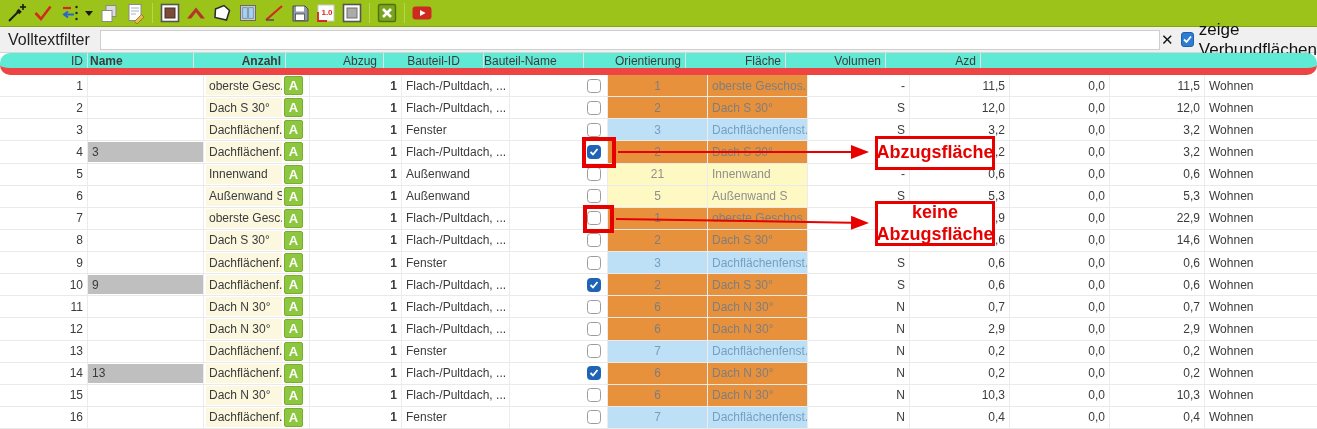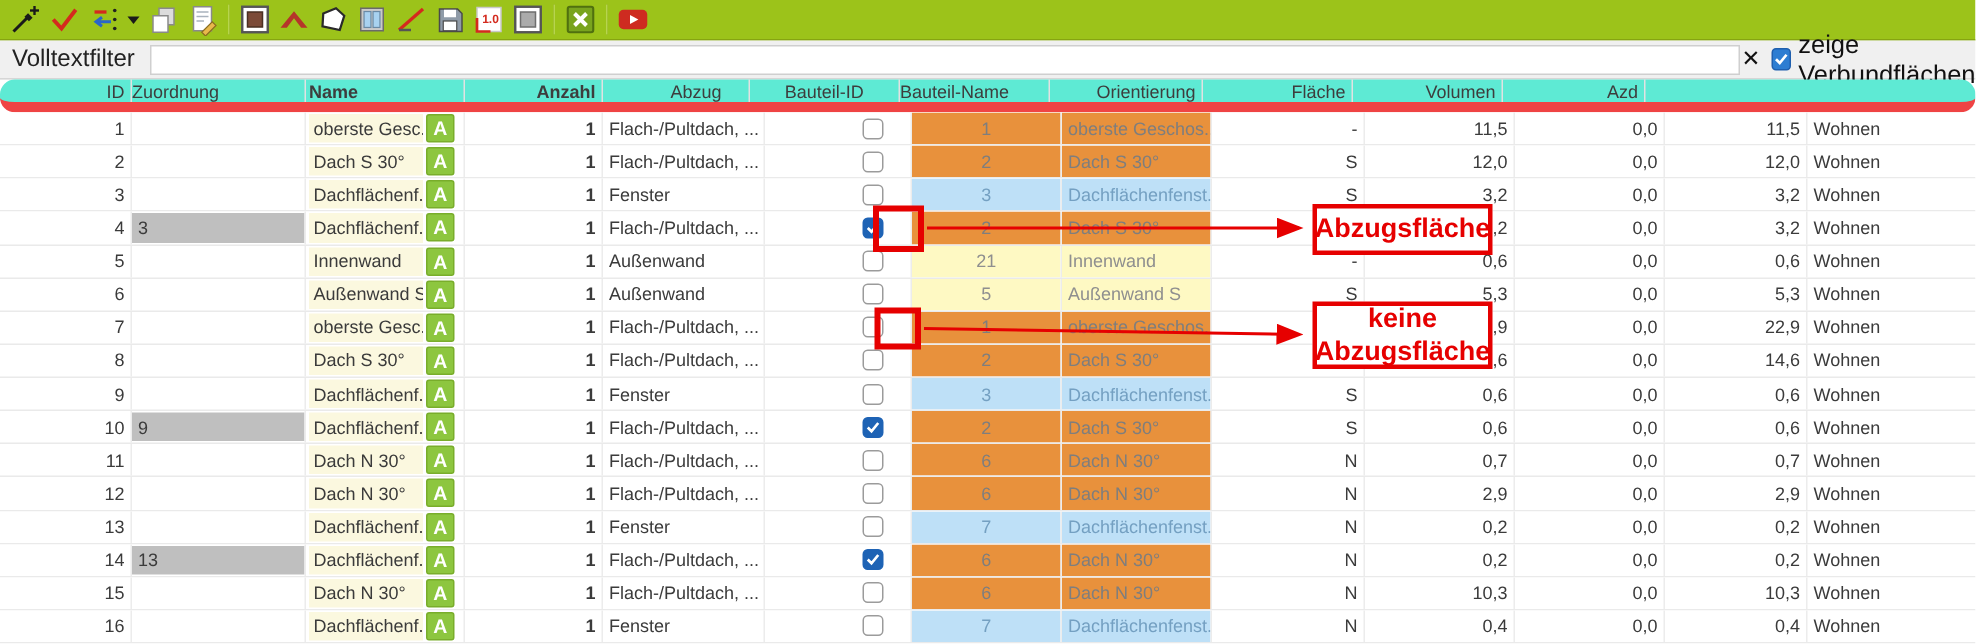--- a/index.html
+++ b/index.html
@@ -26,21 +26,21 @@
   .gc { font-size:12px; padding:0 4px; overflow:hidden; white-space:nowrap; display:flex; align-items:center; border-right:1px solid #ececec; height:100%; }
   .gc.h { color:#3d3d3d; border-right:1px solid #e2e2e2; }
   .al { justify-content:flex-start; text-align:left; }
   .ar { justify-content:flex-end; text-align:right; }
   .ac { justify-content:center; text-align:center; }
   .bold { font-weight:bold; }
   .grow { display:flex; height:22.125px; border-bottom:1px solid #eaeaea; background:#fff; }
 
   .c-id{width:88px} .c-zuordnung{width:116px; padding:0;} .c-name{width:106px; padding:0 2px;}
   .c-anzahl{width:92px; font-weight:bold;} .ghead .c-anzahl{font-weight:bold;}
-  .c-form{width:108px} .c-abzug{width:98px; padding-right:18px;}
+  .c-form{width:108px} .c-abzug{width:98px; padding-right:6px;}
   .c-bid{width:100px; padding:0;} .c-bname{width:100px; padding:0;}
   .c-orient{width:102px} .c-flaeche{width:100px} .c-volumen{width:100px}
   .c-azd{width:95px} .c-zone{width:112px; border-right:none;}
   .ghead .c-anzahl, .ghead .c-name { font-weight:bold; }
 
   .zfill { width:100%; height:calc(100% - 2px); margin:1px 0; display:flex; align-items:center; padding:0 4px; font-size:12px; }
   .zfill.filled { background:#bfbfbf; }
 
   .c-name { display:flex; align-items:center; gap:2px; }
   .namebox { flex:1 1 auto; height:calc(100% - 2px); background:var(--name_yellow); display:flex; align-items:center; padding:0 3px; font-size:12px; overflow:hidden; white-space:nowrap; }
@@ -187,21 +187,20 @@
       <svg width="11" height="11" viewBox="0 0 11 11">
         <path d="M2 5.5 L4.5 8 L9 2.5" fill="none" stroke="#fff" stroke-width="1.8"></path>
       </svg>
     </span>
   <span class="fchecklabel">zeige Verbundflächen</span>
 </div>
 
 <div class="grid">
   <div class="ghead">
       <div class="gc h c-id ar">ID</div>
-      <div class="gc h c-zuordnung al">Zuordnung</div>
       <div class="gc h c-name al bold">Name</div>
       <div class="gc h c-anzahl ar bold">Anzahl</div>
       <div class="gc h c-abzug ar">Abzug</div>
       <div class="gc h c-bid ac">Bauteil-ID</div>
       <div class="gc h c-bname al">Bauteil-Name</div>
       <div class="gc h c-orient ar">Orientierung</div>
       <div class="gc h c-flaeche ar">Fläche</div>
       <div class="gc h c-volumen ar">Volumen</div>
       <div class="gc h c-azd ar">Azd</div>
     </div>

